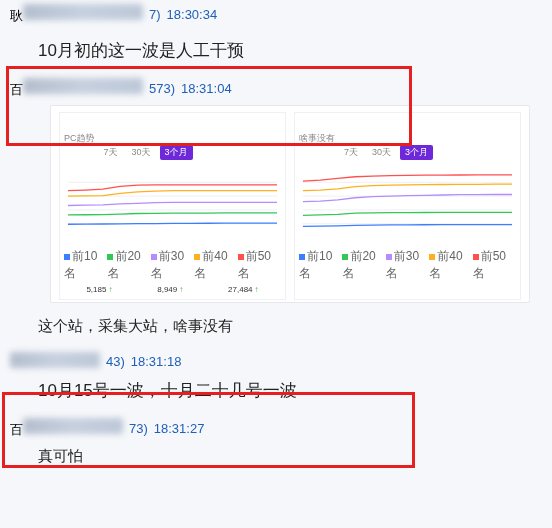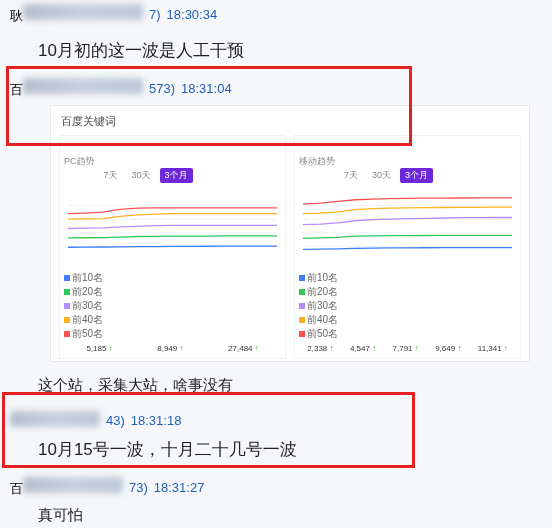--- a/index.html
+++ b/index.html
@@ -75,24 +75,23 @@
     background: #6d28d9;
     color: #fff;
   }
   .plot {
     width: 100%;
     height: 78px;
   }
   .legend {
     display: flex;
     justify-content: space-around;
-    font-size: 10px;
+    font-size: 12px;
     color: #666;
     padding: 3px 0 2px 0;
-    flex-direction: column;
   }
   .lg-dot { display:inline-block; width:6px; height:6px; margin-right:2px; vertical-align:middle; }
   .stats {
     display: flex;
     justify-content: space-around;
     font-size: 8px;
     color: #4cae4c;
     padding: 1px 0 3px 0;
   }
   .stats span b { color:#333; font-weight: 400; margin-right:2px;}
@@ -113,21 +112,20 @@
 </div>
 
 <div class="msg-block">
   <div class="msg-head">
     <span>百<span class="blur-name"></span></span>
     <span class="uid">573)</span>
     <span class="tm">18:31:04</span>
   </div>
 
   <div class="card">
-    <div class="card-title">百度关键词</div>
     <div class="charts-row">
 
       <div class="chart">
         <div class="chart-head">
           <span>PC趋势</span>
           <span class="chip">7天</span>
           <span class="chip">30天</span>
           <span class="chip active">3个月</span>
         </div>
         <svg class="plot" id="plotA" viewBox="0 0 220 78">
@@ -150,21 +148,21 @@
           </div>
         <div class="stats" id="statA">
             <span><b>5,185</b>↑</span>
             <span><b>8,949</b>↑</span>
             <span><b>27,484</b>↑</span>
           </div>
       </div>
 
       <div class="chart">
         <div class="chart-head">
-          <span>移动趋势</span>
+          <span>啥事没有</span>
           <span class="chip">7天</span>
           <span class="chip">30天</span>
           <span class="chip active">3个月</span>
         </div>
         <svg class="plot" id="plotB" viewBox="0 0 220 78">
             <line x1="4" y1="18" x2="216" y2="18" stroke="#eef0f3" stroke-width="1"></line>
             <line x1="4" y1="32" x2="216" y2="32" stroke="#eef0f3" stroke-width="1"></line>
             <line x1="4" y1="46" x2="216" y2="46" stroke="#eef0f3" stroke-width="1"></line>
             <line x1="4" y1="60" x2="216" y2="60" stroke="#eef0f3" stroke-width="1"></line>
             <polyline points="4,62.8 21.666666666666668,62.519999999999996 39.333333333333336,62.24 57,61.68 74.66666666666667,61.4 92.33333333333333,61.232 110,61.12 127.66666666666667,61.064 145.33333333333334,61.007999999999996 163,60.952 180.66666666666666,60.924 198.33333333333334,60.9072 216,60.9072" fill="none" stroke="#3d7eff" stroke-width="1.3"></polyline>
@@ -173,27 +171,20 @@
             <polyline points="4,26.4 21.666666666666668,25.840000000000003 39.333333333333336,24.72 57,22.479999999999997 74.66666666666667,21.36 92.33333333333333,20.799999999999997 110,20.520000000000003 127.66666666666667,20.351999999999997 145.33333333333334,20.240000000000002 163,20.128 180.66666666666666,20.016 198.33333333333334,19.965600000000002 216,19.965600000000002" fill="none" stroke="#ffb020" stroke-width="1.3"></polyline>
             <polyline points="4,16.880000000000003 21.666666666666668,15.759999999999998 39.333333333333336,14.079999999999998 57,12.399999999999999 74.66666666666667,11.840000000000003 92.33333333333333,11.280000000000001 110,11 127.66666666666667,10.832 145.33333333333334,10.719999999999999 163,10.607999999999997 180.66666666666666,10.524000000000001 198.33333333333334,10.490400000000001 216,10.490400000000001" fill="none" stroke="#ff5050" stroke-width="1.3"></polyline>
           </svg>
         <div class="legend" id="legB">
             <span><span class="lg-dot" style="background:#3d7eff"></span>前10名</span>
             <span><span class="lg-dot" style="background:#34c758"></span>前20名</span>
             <span><span class="lg-dot" style="background:#b48cff"></span>前30名</span>
             <span><span class="lg-dot" style="background:#ffb020"></span>前40名</span>
             <span><span class="lg-dot" style="background:#ff5050"></span>前50名</span>
           </div>
-        <div class="stats" id="statB">
-            <span><b>2,338</b>↑</span>
-            <span><b>4,547</b>↑</span>
-            <span><b>7,791</b>↑</span>
-            <span><b>9,649</b>↑</span>
-            <span><b>11,341</b>↑</span>
-          </div>
       </div>
 
     </div>
   </div>
 
   <div class="bubble" style="font-size:15px">这个站，采集大站，啥事没有</div>
 </div>
 
 <div class="msg-block">
   <div class="msg-head">

